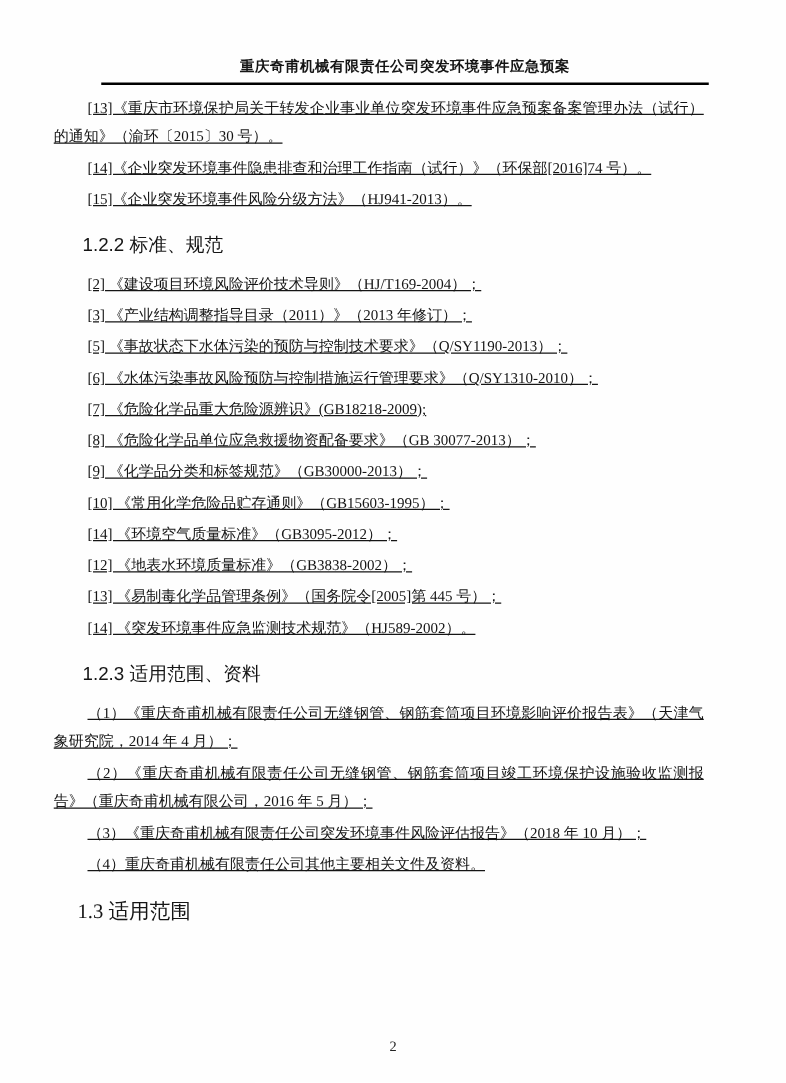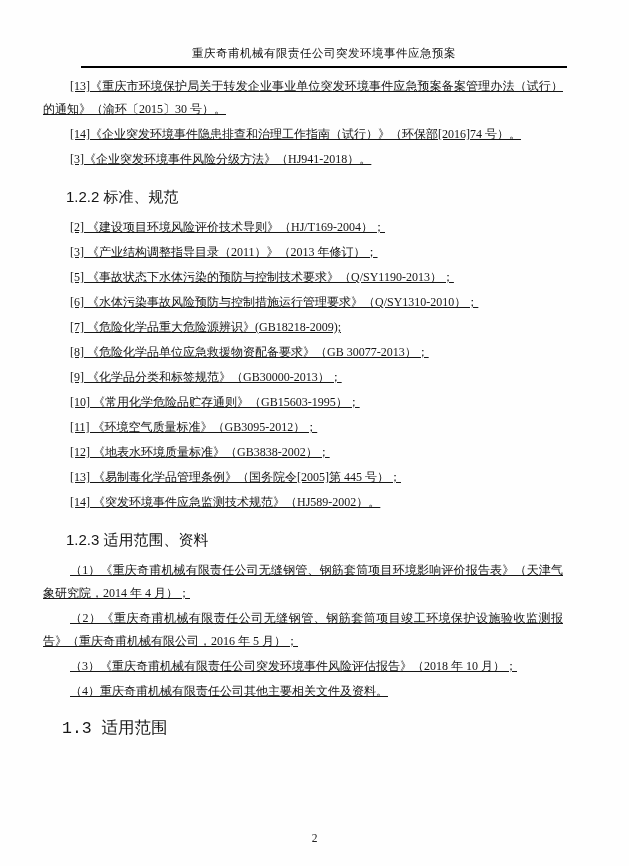--- a/index.html
+++ b/index.html
@@ -18,21 +18,21 @@
     color: #151515;
     overflow: hidden;
   }
   .header-inner {
     margin-left: 38px;
     width: 486px;
     text-align: center;
   }
   .header-title {
     font-size: 11.5px;
-    font-weight: normal;
+    font-weight: bold;
     letter-spacing: 0.5px;
     padding-bottom: 5px;
     white-space: nowrap;
   }
   .header-rule {
     border-bottom: 2px solid #000000;
     height: 0;
   }
   .doc-body {
     margin-top: 7px;
@@ -46,21 +46,21 @@
     text-decoration: underline;
   }
   .heading-l3 {
     font-family: "Liberation Sans", "DejaVu Sans", sans-serif;
     font-size: 15px;
     font-weight: normal;
     line-height: 21px;
     margin: 15px 0 9px 23px;
   }
   .heading-l2 {
-    font-family: Liberation Mono, monospace;
+    font-family: Liberation Serif, serif;
     font-size: 16.5px;
     font-weight: normal;
     line-height: 23px;
     margin: 14px 0 0 19px;
   }
   .page-number {
     position: absolute;
     left: 0;
     right: 0;
     bottom: 22px;
@@ -78,33 +78,33 @@
     <div class="header-inner">
       <div class="header-title">重庆奇甫机械有限责任公司突发环境事件应急预案</div>
       <div class="header-rule"></div>
     </div>
   </header>
 
   <main class="doc-body">
 
     <p class="para">[13]《重庆市环境保护局关于转发企业事业单位突发环境事件应急预案备案管理办法（试行）的通知》（渝环〔2015〕30 号）。</p>
     <p class="para">[14]《企业突发环境事件隐患排查和治理工作指南（试行）》（环保部[2016]74 号）。</p>
-    <p class="para">[3]《企业突发环境事件风险分级方法》（HJ941-2018）。</p>
+    <p class="para">[15]《企业突发环境事件风险分级方法》（HJ941-2013）。</p>
 
     <h2 class="heading-l3">1.2.2 标准、规范</h2>
 
     <p class="para">[2] 《建设项目环境风险评价技术导则》（HJ/T169-2004）；</p>
     <p class="para">[3] 《产业结构调整指导目录（2011）》（2013 年修订）；</p>
     <p class="para">[5] 《事故状态下水体污染的预防与控制技术要求》（Q/SY1190-2013）；</p>
     <p class="para">[6] 《水体污染事故风险预防与控制措施运行管理要求》（Q/SY1310-2010）；</p>
     <p class="para">[7] 《危险化学品重大危险源辨识》(GB18218-2009);</p>
     <p class="para">[8] 《危险化学品单位应急救援物资配备要求》（GB 30077-2013）；</p>
     <p class="para">[9] 《化学品分类和标签规范》（GB30000-2013）；</p>
     <p class="para">[10] 《常用化学危险品贮存通则》（GB15603-1995）；</p>
-    <p class="para">[11] 《环境空气质量标准》（GB3095-2012）；</p>
+    <p class="para">[14] 《环境空气质量标准》（GB3095-2012）；</p>
     <p class="para">[12] 《地表水环境质量标准》（GB3838-2002）；</p>
     <p class="para">[13] 《易制毒化学品管理条例》（国务院令[2005]第 445 号）；</p>
     <p class="para">[14] 《突发环境事件应急监测技术规范》（HJ589-2002）。</p>
 
     <h2 class="heading-l3">1.2.3 适用范围、资料</h2>
 
     <p class="para">（1）《重庆奇甫机械有限责任公司无缝钢管、钢筋套筒项目环境影响评价报告表》（天津气象研究院，2014 年 4 月）；</p>
     <p class="para">（2）《重庆奇甫机械有限责任公司无缝钢管、钢筋套筒项目竣工环境保护设施验收监测报告》（重庆奇甫机械有限公司，2016 年 5 月）；</p>
     <p class="para">（3）《重庆奇甫机械有限责任公司突发环境事件风险评估报告》（2018 年 10 月）；</p>
     <p class="para">（4）重庆奇甫机械有限责任公司其他主要相关文件及资料。</p>

